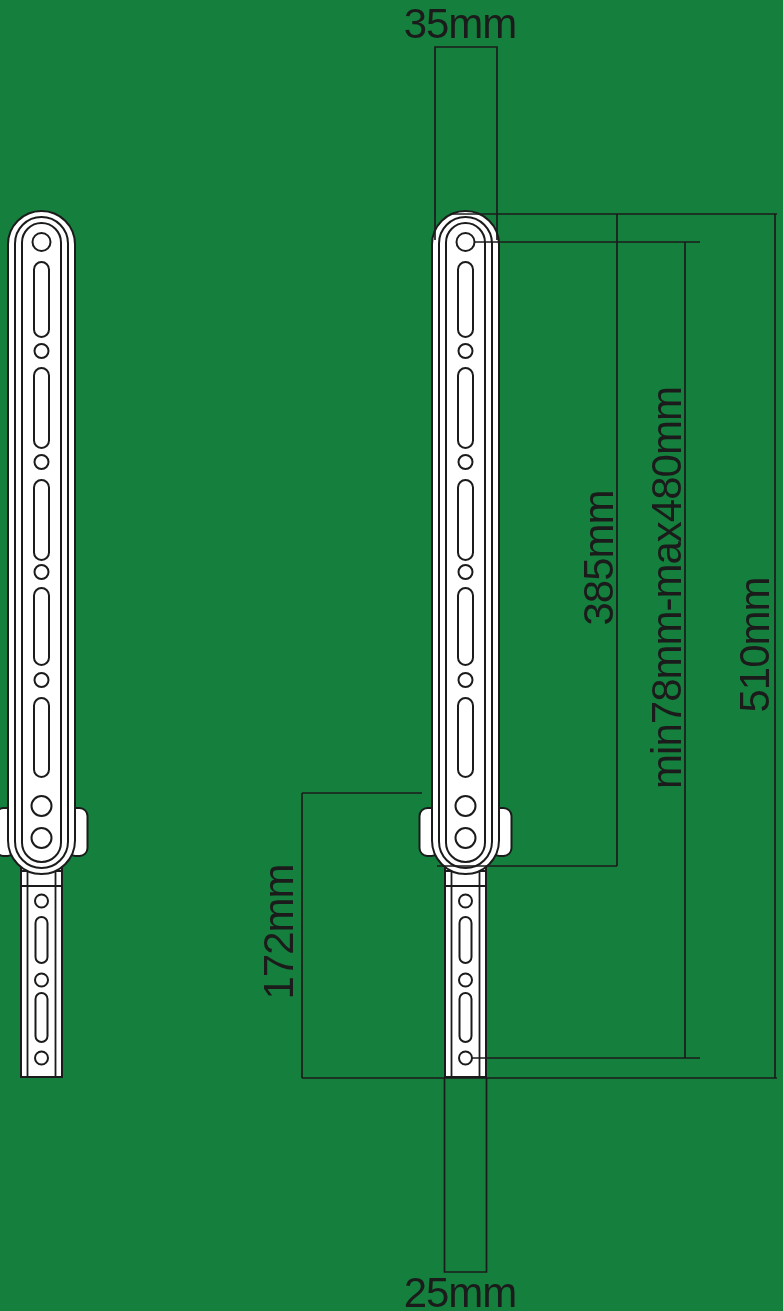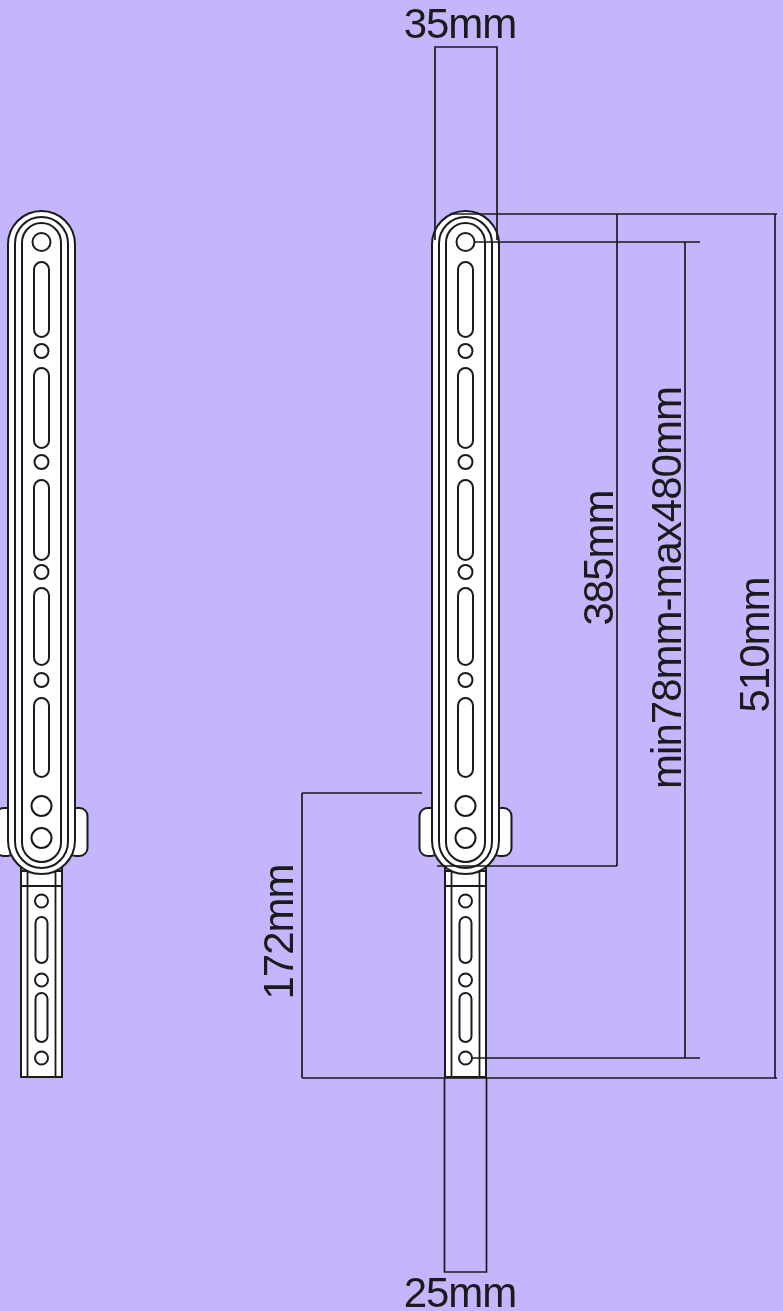--- a/index.html
+++ b/index.html
@@ -7,21 +7,21 @@
     padding: 0;
     background: #ffffff;
     width: 783px;
     height: 1311px;
     overflow: hidden;
   }
   .drawing-wrap {
     position: relative;
     width: 783px;
     height: 1311px;
-    background: #c4b5fd;
+    background: #15803d;
   }
   svg { display: block; }
   .part {
     fill: #ffffff;
     stroke: #1b1b1b;
     stroke-width: 2;
   }
   .part-nofill {
     fill: none;
     stroke: #1b1b1b;

